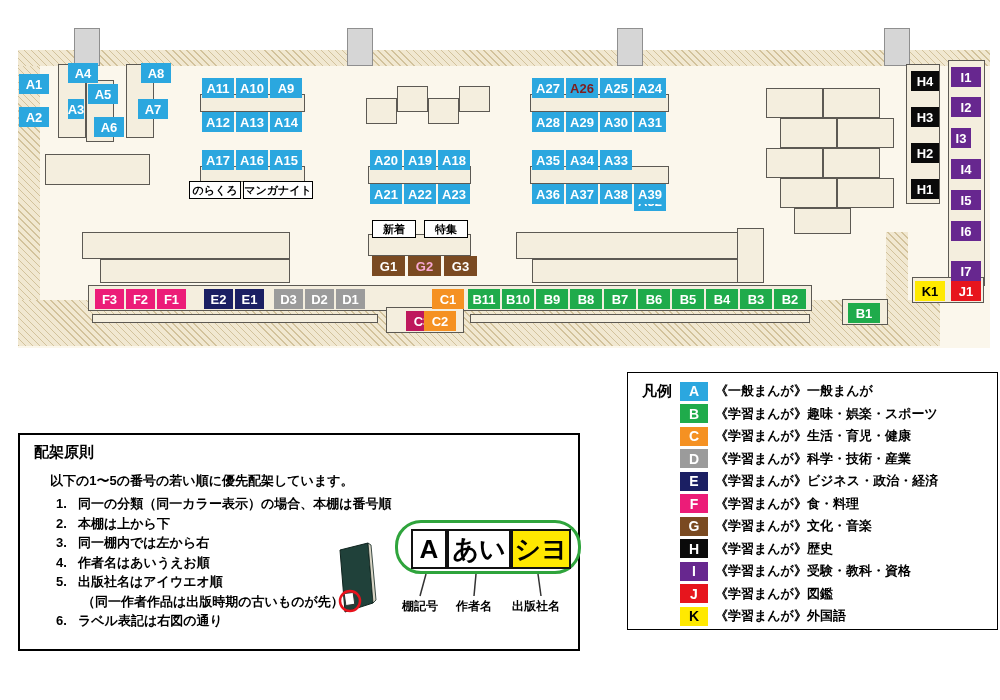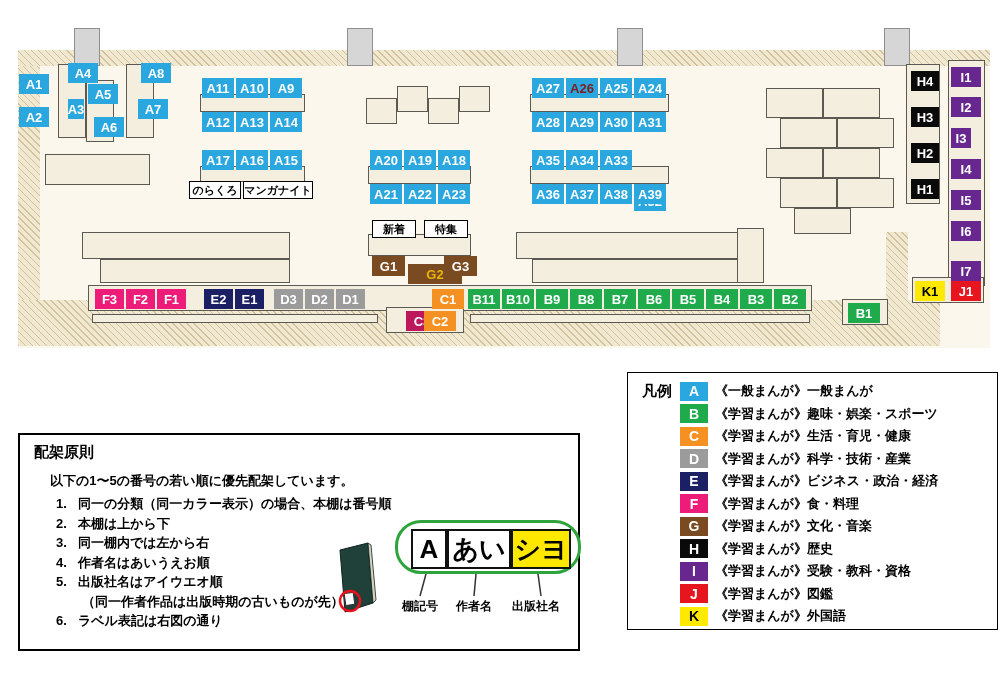--- a/index.html
+++ b/index.html
@@ -168,21 +168,21 @@
       <div class="shelf-label" style="left: 600px; top: 150px; background: rgb(43, 167, 223); color: rgb(255, 255, 255);">A33</div>
       <div class="shelf-label" style="left: 634px; top: 150px; background: rgb(43, 167, 223); color: rgb(255, 255, 255); margin-top: 41px;">A32</div>
       <div class="shelf-label" style="left: 370px; top: 184px; background: rgb(43, 167, 223); color: rgb(255, 255, 255);">A21</div>
       <div class="shelf-label" style="left: 404px; top: 184px; background: rgb(43, 167, 223); color: rgb(255, 255, 255);">A22</div>
       <div class="shelf-label" style="left: 438px; top: 184px; background: rgb(43, 167, 223); color: rgb(255, 255, 255);">A23</div>
       <div class="shelf-label" style="left: 532px; top: 184px; background: rgb(43, 167, 223); color: rgb(255, 255, 255);">A36</div>
       <div class="shelf-label" style="left: 566px; top: 184px; background: rgb(43, 167, 223); color: rgb(255, 255, 255);">A37</div>
       <div class="shelf-label" style="left: 600px; top: 184px; background: rgb(43, 167, 223); color: rgb(255, 255, 255);">A38</div>
       <div class="shelf-label" style="left: 634px; top: 184px; background: rgb(43, 167, 223); color: rgb(255, 255, 255);">A39</div>
       <div class="shelf-label" style="left: 372px; top: 256px; width: 33px; background: rgb(122, 74, 33); color: rgb(255, 255, 255);">G1</div>
-      <div class="shelf-label" style="left: 408px; top: 264px; width: 54px; background: rgb(122, 74, 33); color: #eab308;">G2</div>
+      <div class="shelf-label" style="left: 408px; top: 256px; width: 33px; background: rgb(122, 74, 33); color: #f9a8d4;">G2</div>
       <div class="shelf-label" style="left: 444px; top: 256px; width: 33px; background: rgb(122, 74, 33); color: rgb(255, 255, 255);">G3</div>
       <div class="shelf-label" style="left: 911px; top: 71px; width: 28px; background: rgb(10, 10, 10); color: rgb(255, 255, 255);">H4</div>
       <div class="shelf-label" style="left: 911px; top: 107px; width: 28px; background: rgb(10, 10, 10); color: rgb(255, 255, 255);">H3</div>
       <div class="shelf-label" style="left: 911px; top: 143px; width: 28px; background: rgb(10, 10, 10); color: rgb(255, 255, 255);">H2</div>
       <div class="shelf-label" style="left: 911px; top: 179px; width: 28px; background: rgb(10, 10, 10); color: rgb(255, 255, 255);">H1</div>
       <div class="shelf-label" style="left: 951px; top: 67px; width: 30px; background: rgb(103, 39, 143); color: rgb(255, 255, 255);">I1</div>
       <div class="shelf-label" style="left: 951px; top: 97px; width: 30px; background: rgb(103, 39, 143); color: rgb(255, 255, 255);">I2</div>
       <div class="shelf-label" style="left: 951px; top: 128px; width: 20px; background: rgb(103, 39, 143); color: rgb(255, 255, 255);">I3</div>
       <div class="shelf-label" style="left: 951px; top: 159px; width: 30px; background: rgb(103, 39, 143); color: rgb(255, 255, 255);">I4</div>
       <div class="shelf-label" style="left: 951px; top: 190px; width: 30px; background: rgb(103, 39, 143); color: rgb(255, 255, 255);">I5</div>

